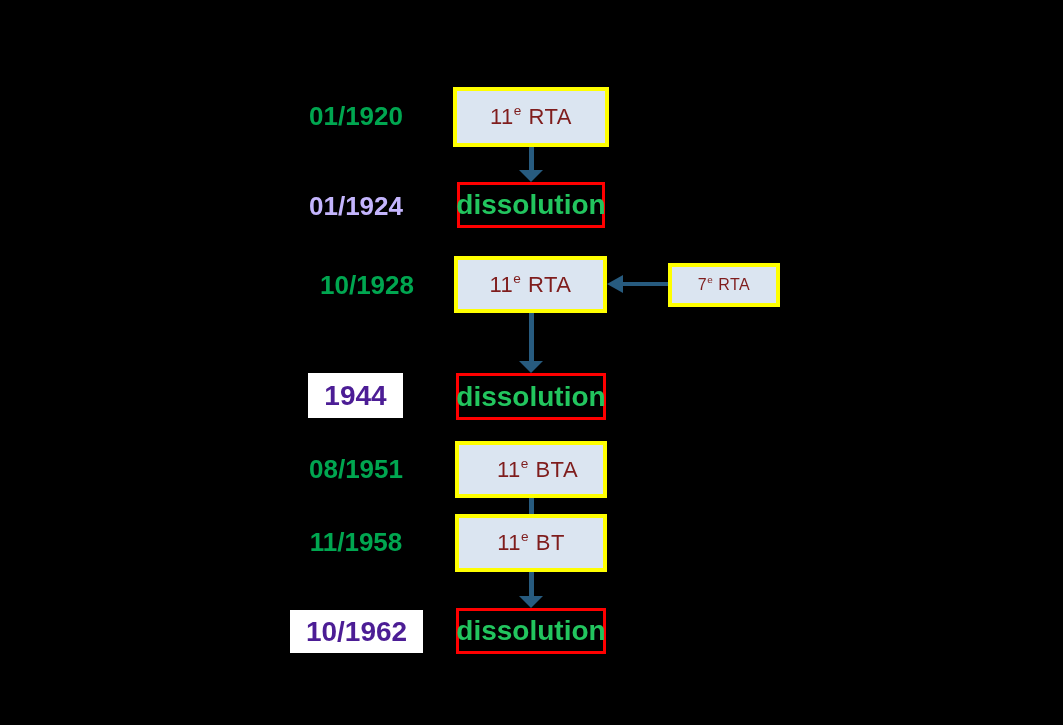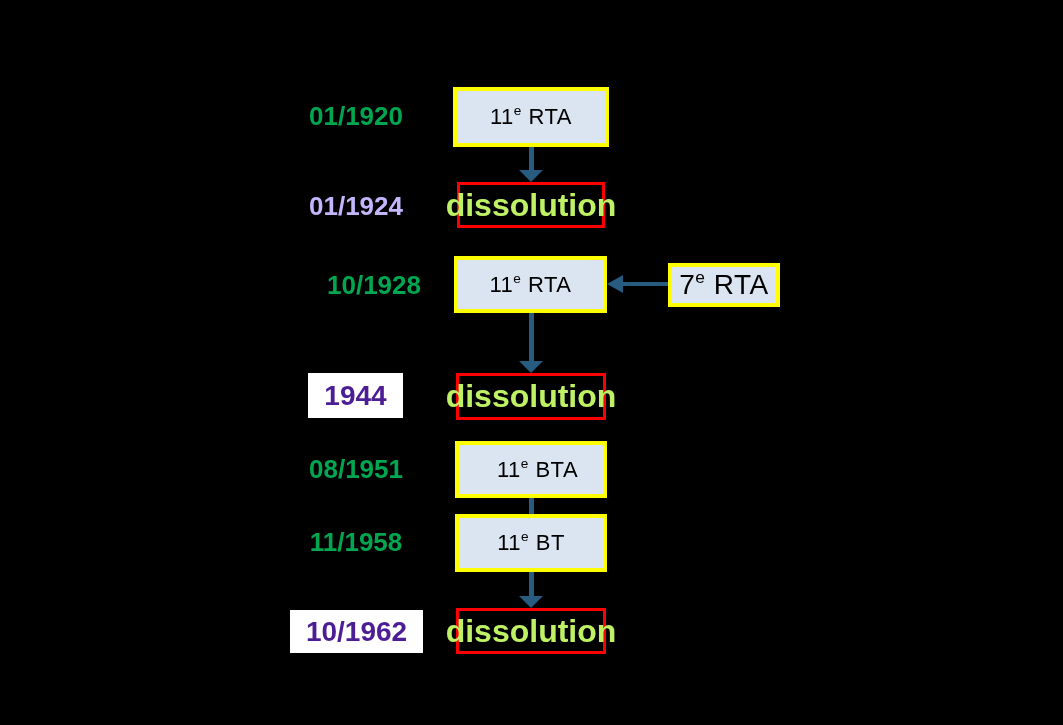--- a/index.html
+++ b/index.html
@@ -11,37 +11,37 @@
     overflow:hidden;
   }
   #diagram{position:absolute;left:0;top:0;width:1063px;height:622px;}
 
   
   .unit-box{
     position:absolute;
     box-sizing:border-box;
     background:#DBE5F1;
     border:4px solid #FFFF00;
-    color:#000000;
+    color:#7f1d1d;
     display:flex;align-items:center;justify-content:center;
     font-size:22px;
     letter-spacing:0.5px;
   }
   .unit-box sup{font-size:0.62em;line-height:0;position:relative;top:-0.05em;}
 
   
   .diss-box{
     position:absolute;
     box-sizing:border-box;
     background:transparent;
     border:3px solid #FF0000;
-    color:#bef264;
+    color:#22c55e;
     font-weight:bold;
     display:flex;align-items:center;justify-content:center;
-    font-size:32px;
+    font-size:28px;
   }
 
   
   .date{
     position:absolute;
     width:140px;height:30px;line-height:30px;
     text-align:center;
     font-weight:bold;
     font-size:26px;
   }
@@ -71,29 +71,29 @@
     position:absolute;width:0;height:0;
     border-top:9px solid transparent;
     border-bottom:9px solid transparent;
     border-right:16px solid #275B7F;
   }
 
   
   #box-rta11-1920{left:453px;top:87px;width:156px;height:60px;}
   #diss-1924{left:457px;top:182px;width:148px;height:46px;}
   #box-rta11-1928{left:454px;top:256px;width:153px;height:57px;}
-  #box-rta7{left:668px;top:263px;width:112px;height:44px;font-size:28px;}
+  #box-rta7{left:668px;top:263px;width:112px;height:44px;font-size:16px;}
   #diss-1944{left:456px;top:373px;width:150px;height:47px;}
   #box-bta11{left:455px;top:441px;width:152px;height:57px;padding-left:13px;}
   #box-bt11{left:455px;top:514px;width:152px;height:58px;}
   #diss-1962{left:456px;top:608px;width:150px;height:46px;}
 
   #date-1920{left:286px;top:101px;}
   #date-1924{left:286px;top:191px;}
-  #date-1928{left:304px;top:270px;}
+  #date-1928{left:297px;top:270px;}
   #date-1944{left:308px;top:373px;width:95px;height:45px;}
   #date-1954{left:286px;top:454px;}
   #date-1958{left:286px;top:527px;}
   #date-1962{left:290px;top:610px;width:133px;height:43px;text-align:right;}
 
   #a1-stem{left:529px;top:147px;height:24px;}
   #a1-head{left:519px;top:170px;}
   #a2-stem{left:529px;top:313px;height:48px;}
   #a2-head{left:519px;top:361px;}
   #a3-head{left:607px;top:275px;}

